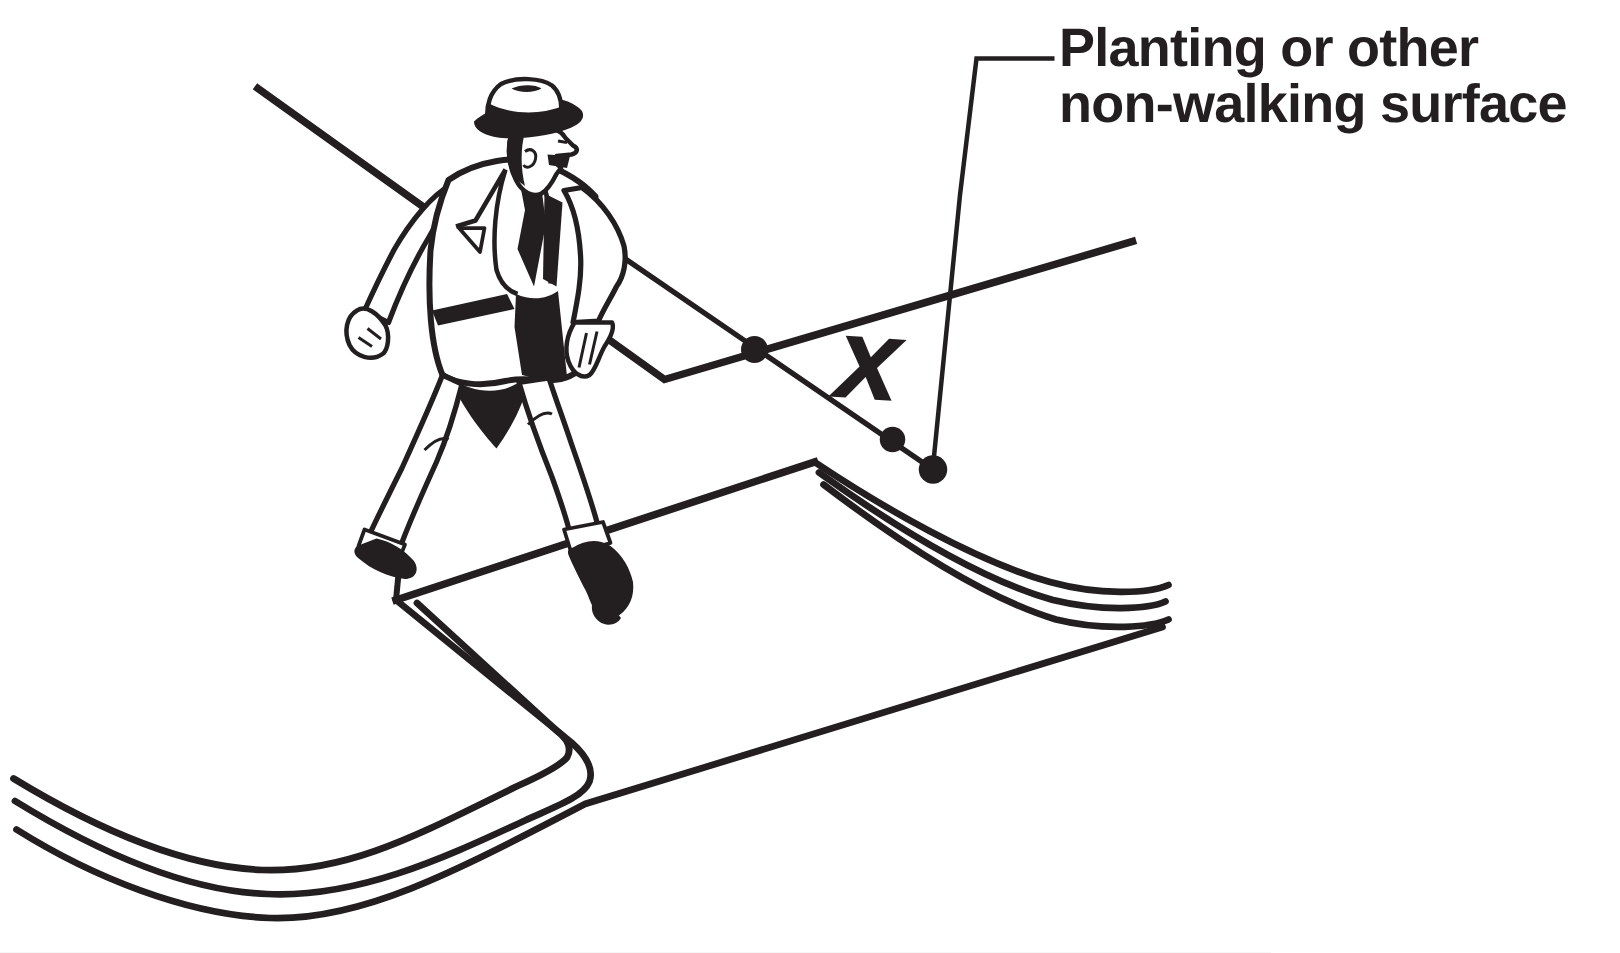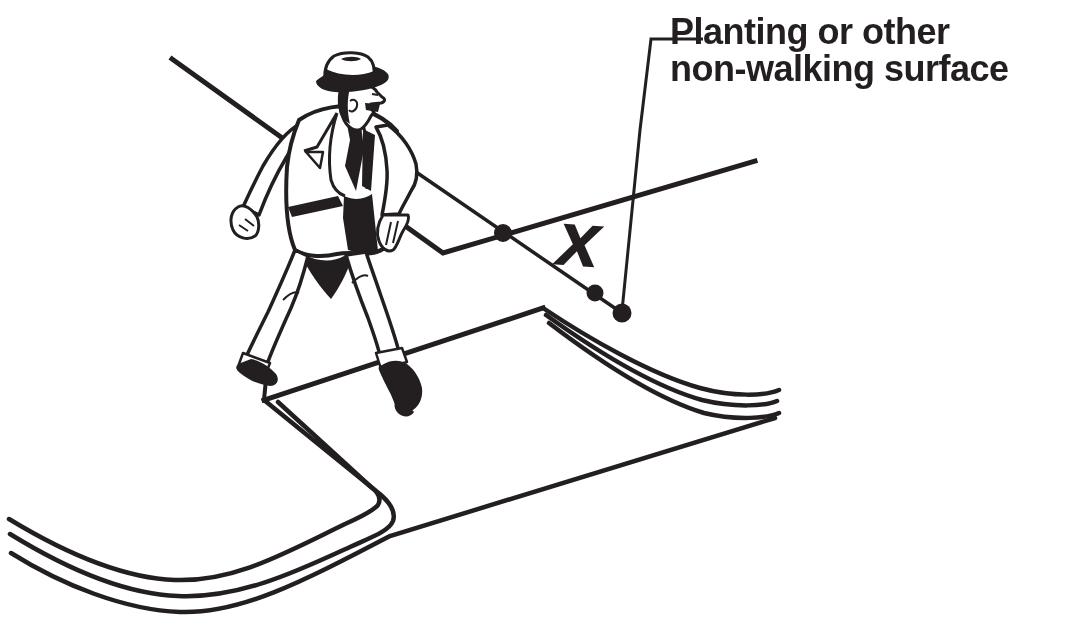--- a/index.html
+++ b/index.html
@@ -10,21 +10,21 @@
     width: 1080px;
     height: 635px;
     background: var(--bg);
     overflow: hidden;
     font-family: "Liberation Sans", sans-serif;
     color: var(--ink);
   }
   .stage svg { position: absolute; left: 0; top: 0; }
   .callout-label {
     position: absolute;
-    left: 670px;
+    left: 706px;
     top: 13px;
     font-size: 36px;
     line-height: 37px;
     font-weight: 700;
     letter-spacing: -0.5px;
     color: var(--ink);
     white-space: nowrap;
   }
   .ink-stroke { stroke: var(--ink); fill: none; }
   .ink-fill { fill: var(--ink); stroke: none; }

